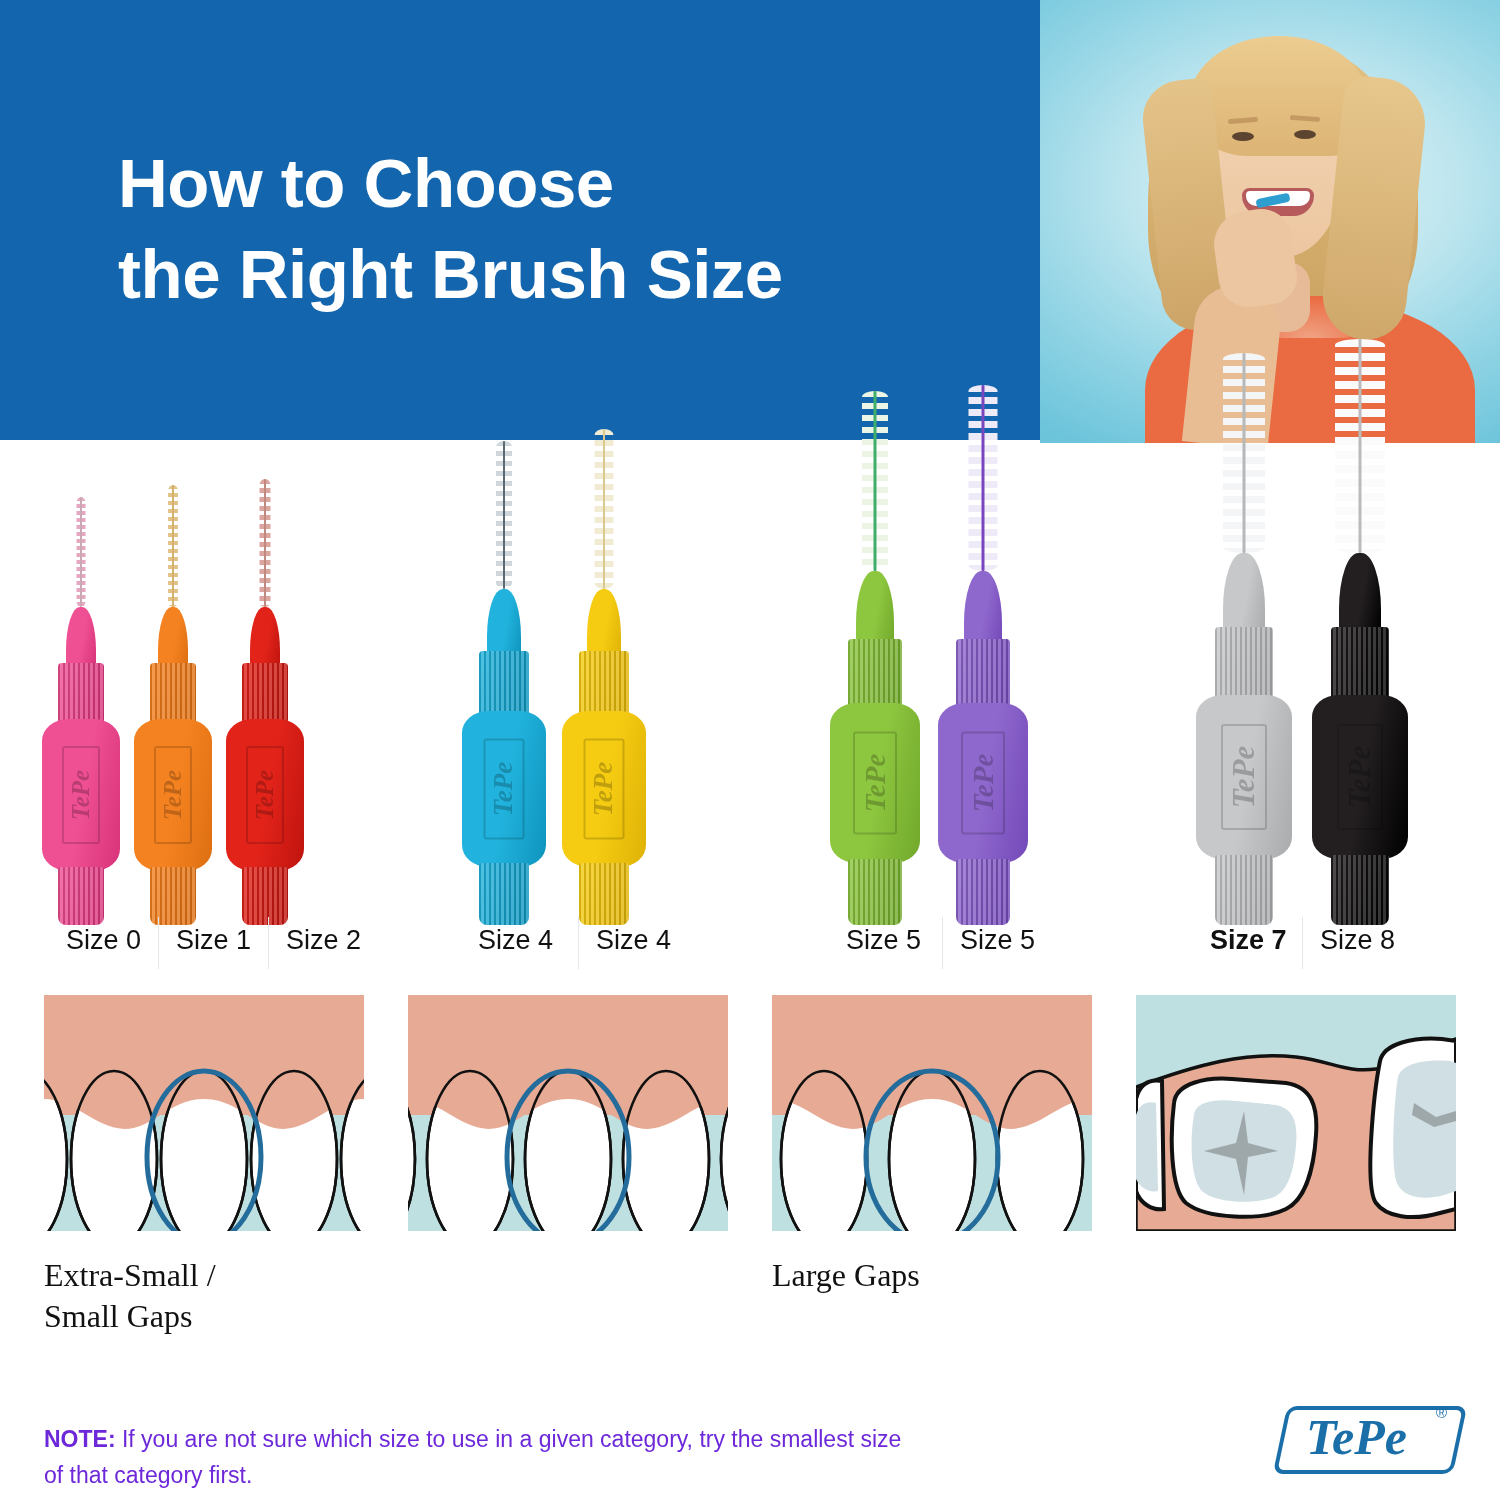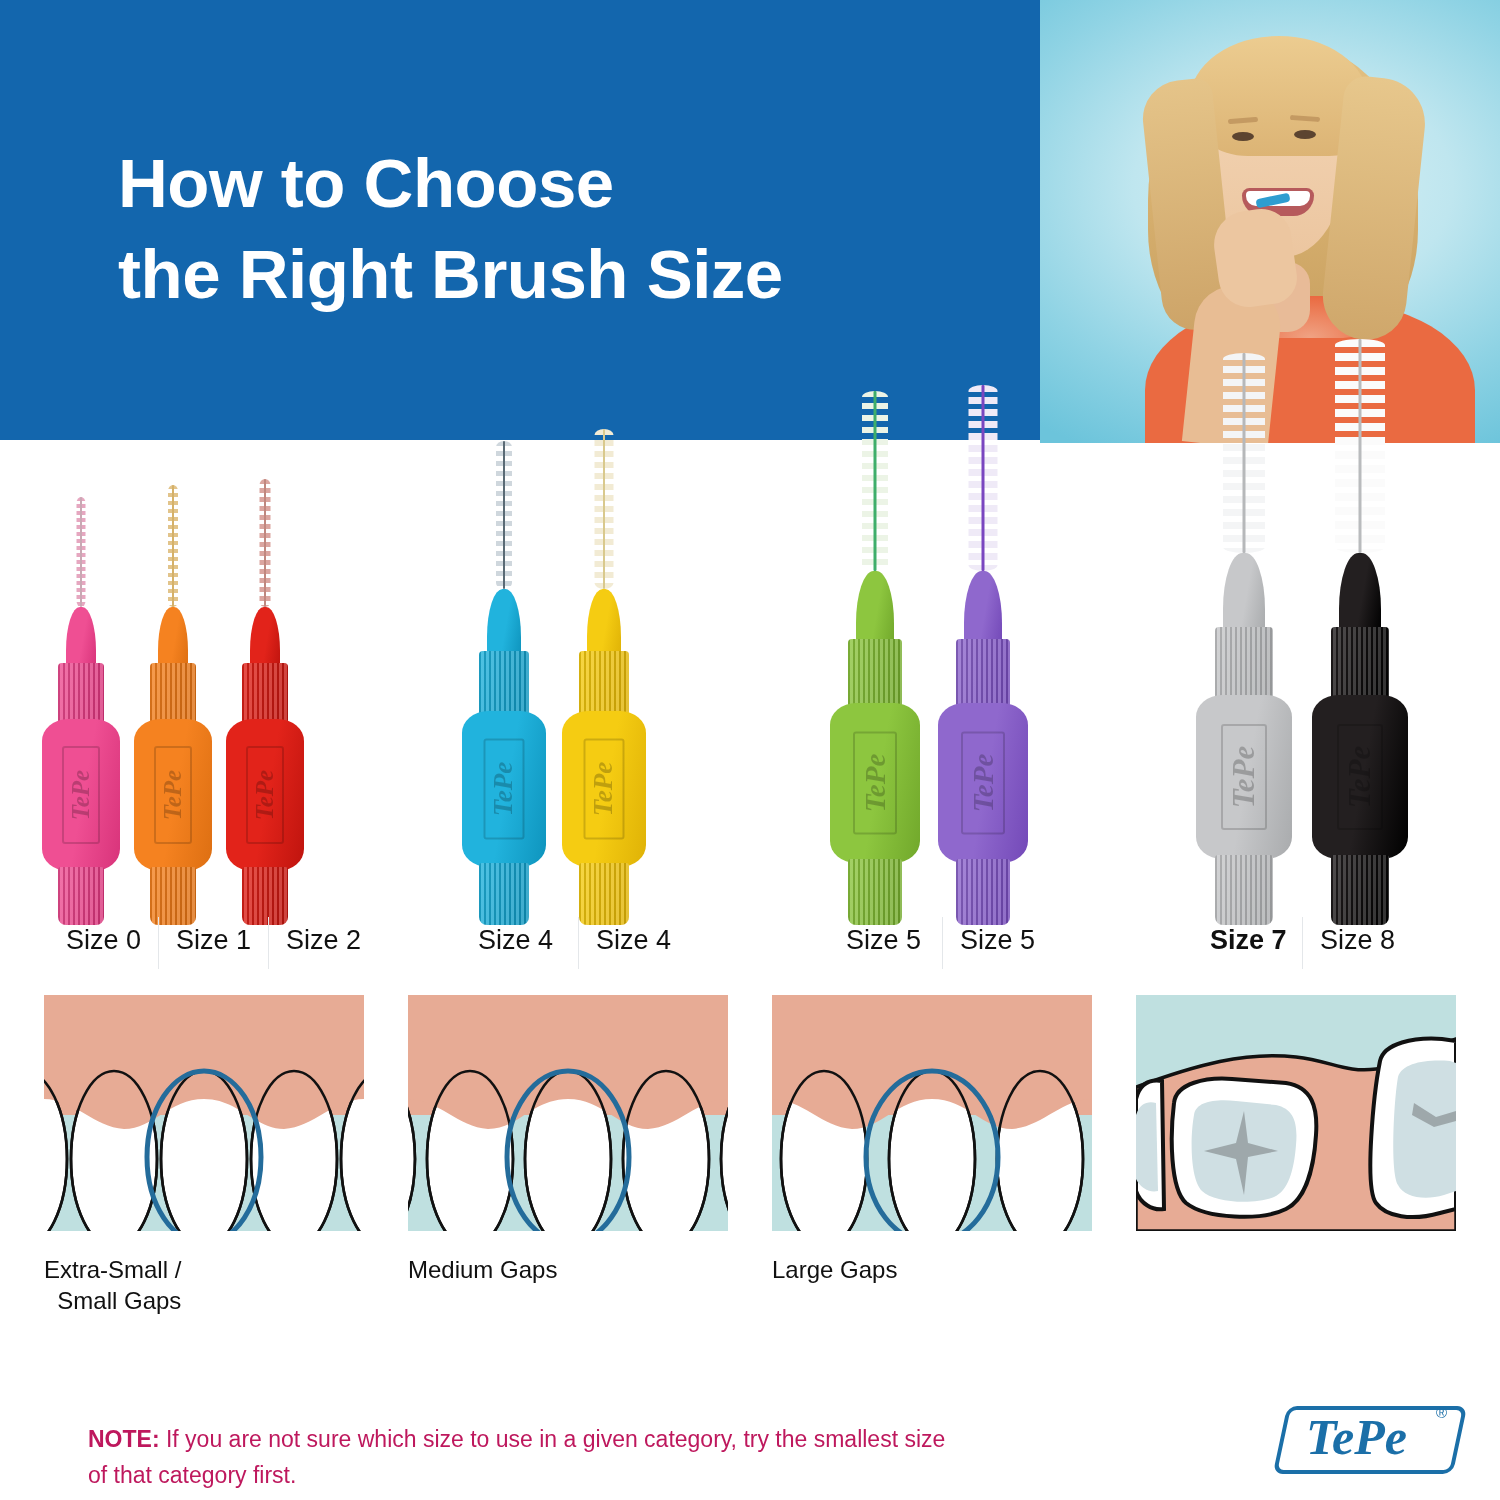--- a/index.html
+++ b/index.html
@@ -171,32 +171,30 @@
   }
 
   
   .gap-panels{position:absolute;left:0;top:995px;width:1500px;height:240px;}
   .gap-box{position:absolute;top:0;width:320px;height:236px;overflow:hidden;}
   .gap-box svg{display:block;}
 
   .gap-captions{position:absolute;left:0;top:1255px;width:1500px;height:120px;}
   .gap-caption{
     position:absolute;top:0;
-    font-size:24px;color:#111111;line-height:1.28;
-    font-family:Liberation Sans, sans-serif;
+    font-size:32px;color:#111111;line-height:1.28;
+    font-family:Liberation Serif, serif;
     white-space:pre-line;
-    text-align:right;
   }
 
   
   .note{
     position:absolute;left:44px;top:1422px;width:880px;
-    font-size:23px;color:#be185d;line-height:1.55;
+    font-size:23px;color:#6d28d9;line-height:1.55;
     font-family:"Liberation Sans", sans-serif;
-    margin-left:44px;
   }
   .note b{font-weight:bold;}
   .logo{
     position:absolute;left:1276px;top:1400px;width:190px;height:82px;
   }
   .logo-frame{
     position:absolute;left:4px;top:6px;width:172px;height:60px;
     border:4px solid #1b6fa8;border-radius:10px;
     transform:skewX(-12deg);
   }
@@ -478,21 +476,20 @@
         <path d="M262,82 C266,68 290,64 314,66 L320,68 L320,196 L308,200 C288,206 268,202 262,190 C254,176 258,104 262,82 Z" fill="#cfdfe3"></path>
         <path d="M278,108 L300,122 L320,116 L320,126 L298,132 L276,120 Z" fill="#8e9698" opacity="0.75"></path>
         <path d="M0,104 C4,88 14,84 26,86 L28,214 C16,216 4,208 0,196 Z" fill="#ffffff" stroke="#111" stroke-width="4"></path>
         <path d="M0,120 C4,108 12,106 20,108 L22,196 C12,198 4,192 0,184 Z" fill="#cfdfe3"></path>
       </svg>
     </div>
   </div>
 <div class="gap-captions" id="gap-captions">
     <div class="gap-caption" style="left: 44px;">Extra-Small /
 Small Gaps</div>
-    <div class="gap-caption" style="left: 408px;">Medium Gaps</div>
     <div class="gap-caption" style="left: 772px;">Large Gaps</div>
   </div>
 
 <div class="note">
   <b>NOTE:</b><span> If you are not sure which size to use in a given category, try the smallest size of that category first.</span>
 </div>
 
 <div class="logo">
   <div class="logo-frame"></div>
   <div class="logo-word">TePe</div>

